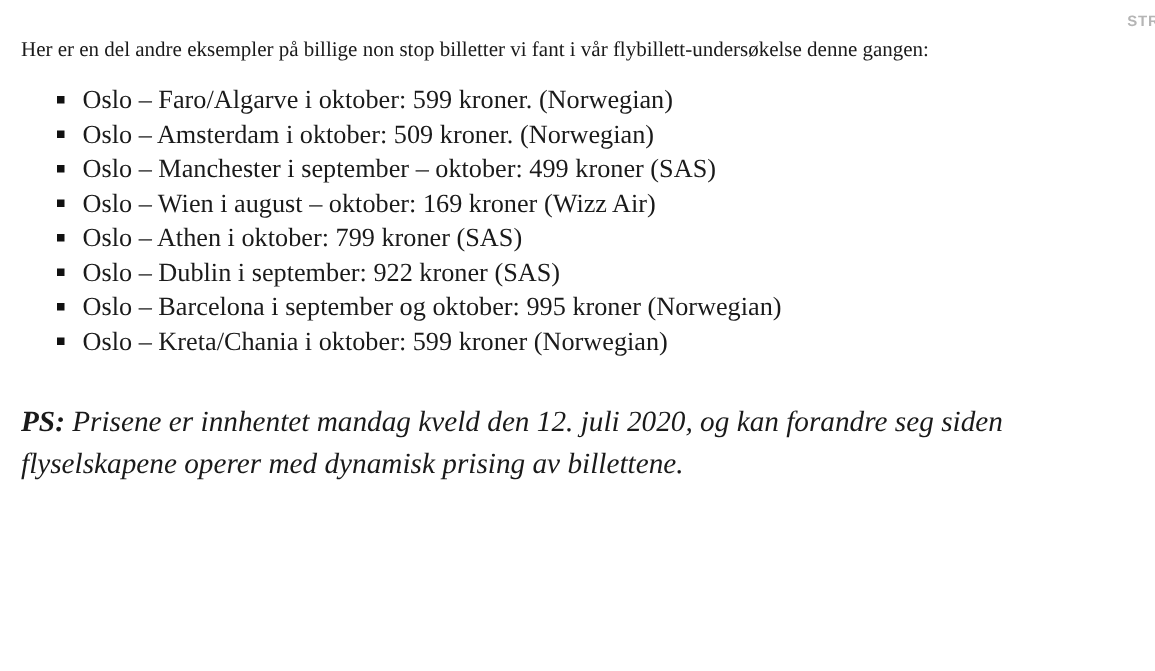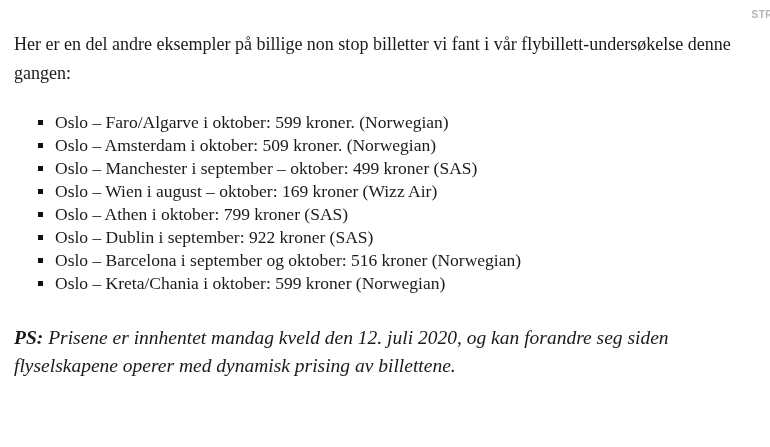--- a/index.html
+++ b/index.html
@@ -25,27 +25,27 @@
     letter-spacing: 0.5px;
     color: #b5b5b5;
     white-space: nowrap;
   }
   .article {
     padding: 0 14px;
     box-sizing: border-box;
     width: 770px;
   }
   .intro {
-    margin: 30px 0 0 0;
-    font-size: 18px;
+    margin: 19px 0 0 0;
+    font-size: 14px;
     line-height: 29px;
     font-family: Liberation Serif, serif;
   }
   .deal-list {
-    margin: 23px 0 0 0;
+    margin: 7px 0 0 0;
     padding: 0 0 0 24px;
     list-style: none;
   }
   .deal-list li {
     position: relative;
     padding-left: 17px;
     font-size: 17.5px;
     line-height: 23px;
     white-space: nowrap;
   }
@@ -77,19 +77,19 @@
 
   <p class="intro">Her er en del andre eksempler på billige non stop billetter vi fant i vår flybillett-undersøkelse denne gangen:</p>
 
   <ul class="deal-list">
     <li>Oslo – Faro/Algarve i oktober: 599 kroner. (Norwegian)</li>
     <li>Oslo – Amsterdam i oktober: 509 kroner. (Norwegian)</li>
     <li>Oslo – Manchester i september – oktober: 499 kroner (SAS)</li>
     <li>Oslo – Wien i august – oktober: 169 kroner (Wizz Air)</li>
     <li>Oslo – Athen i oktober: 799 kroner (SAS)</li>
     <li>Oslo – Dublin i september: 922 kroner (SAS)</li>
-    <li>Oslo – Barcelona i september og oktober: 516 kroner (Norwegian)</li>
+    <li>Oslo – Barcelona i september og oktober: 995 kroner (Norwegian)</li>
     <li>Oslo – Kreta/Chania i oktober: 599 kroner (Norwegian)</li>
   </ul>
 
   <p class="ps"><span class="ps-label">PS:</span> <span>Prisene er innhentet mandag kveld den 12. juli 2020, og kan forandre seg siden flyselskapene operer med dynamisk prising av billettene.</span></p>
 
 </div>
 
 </body></html>

